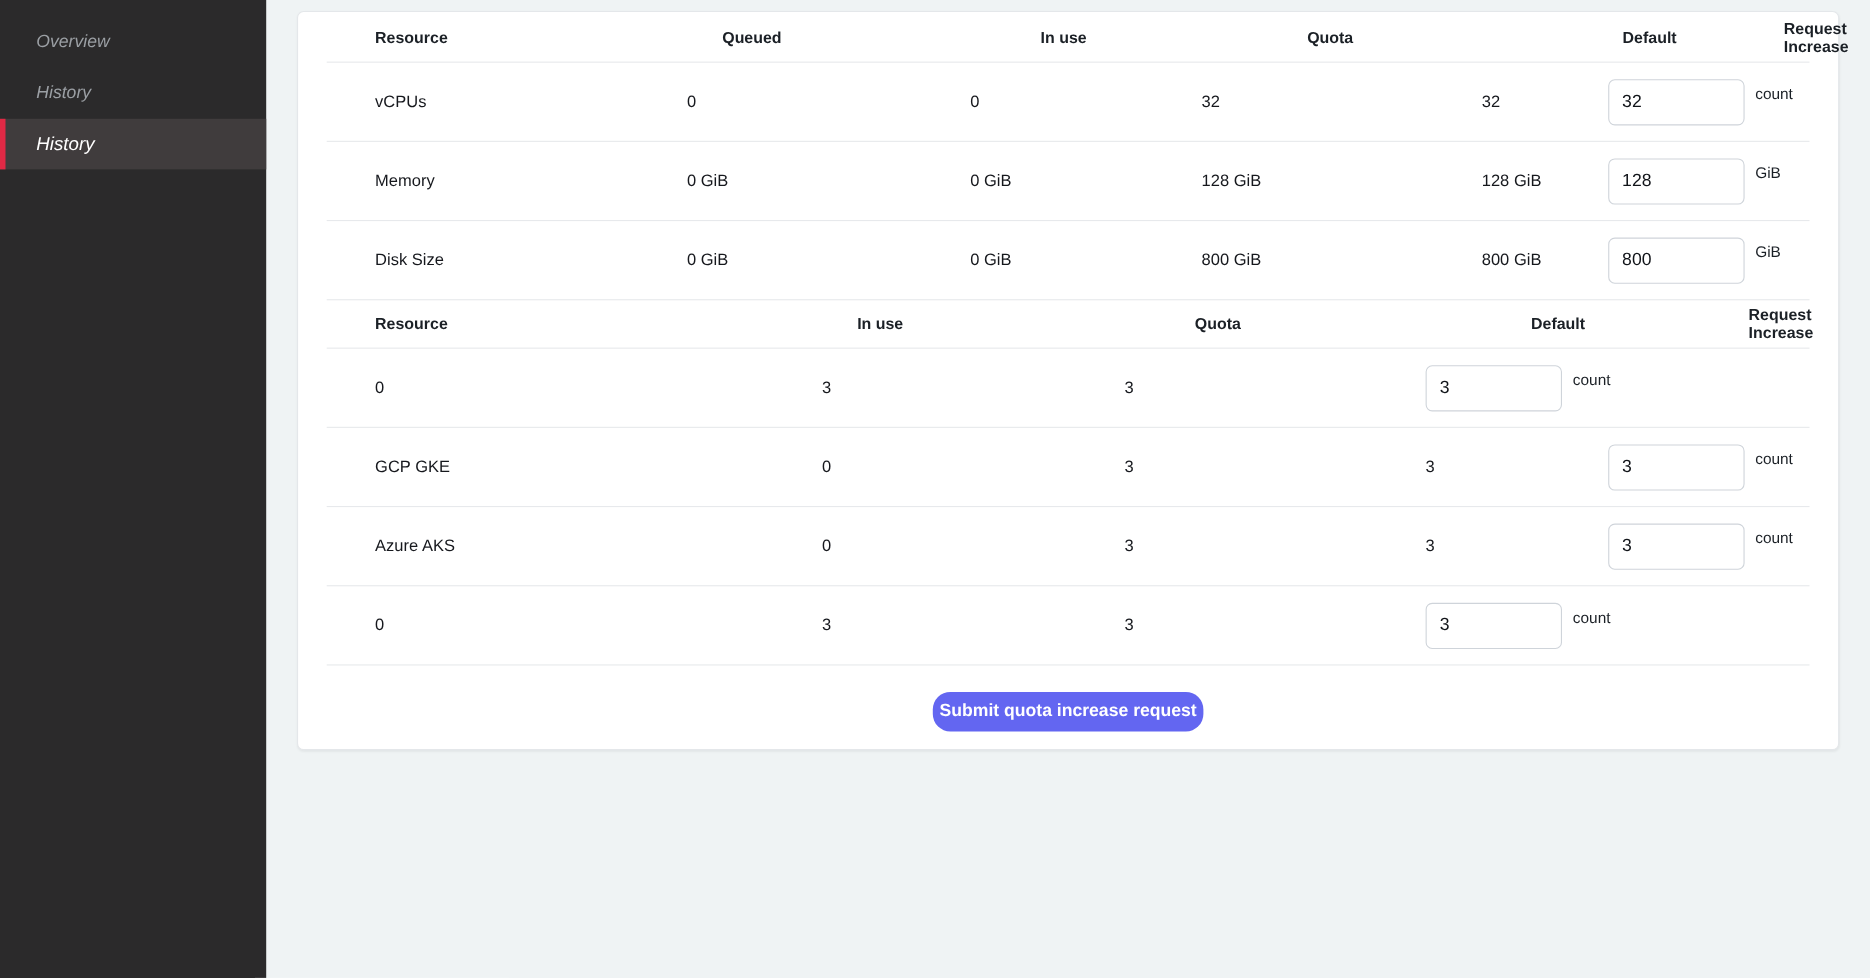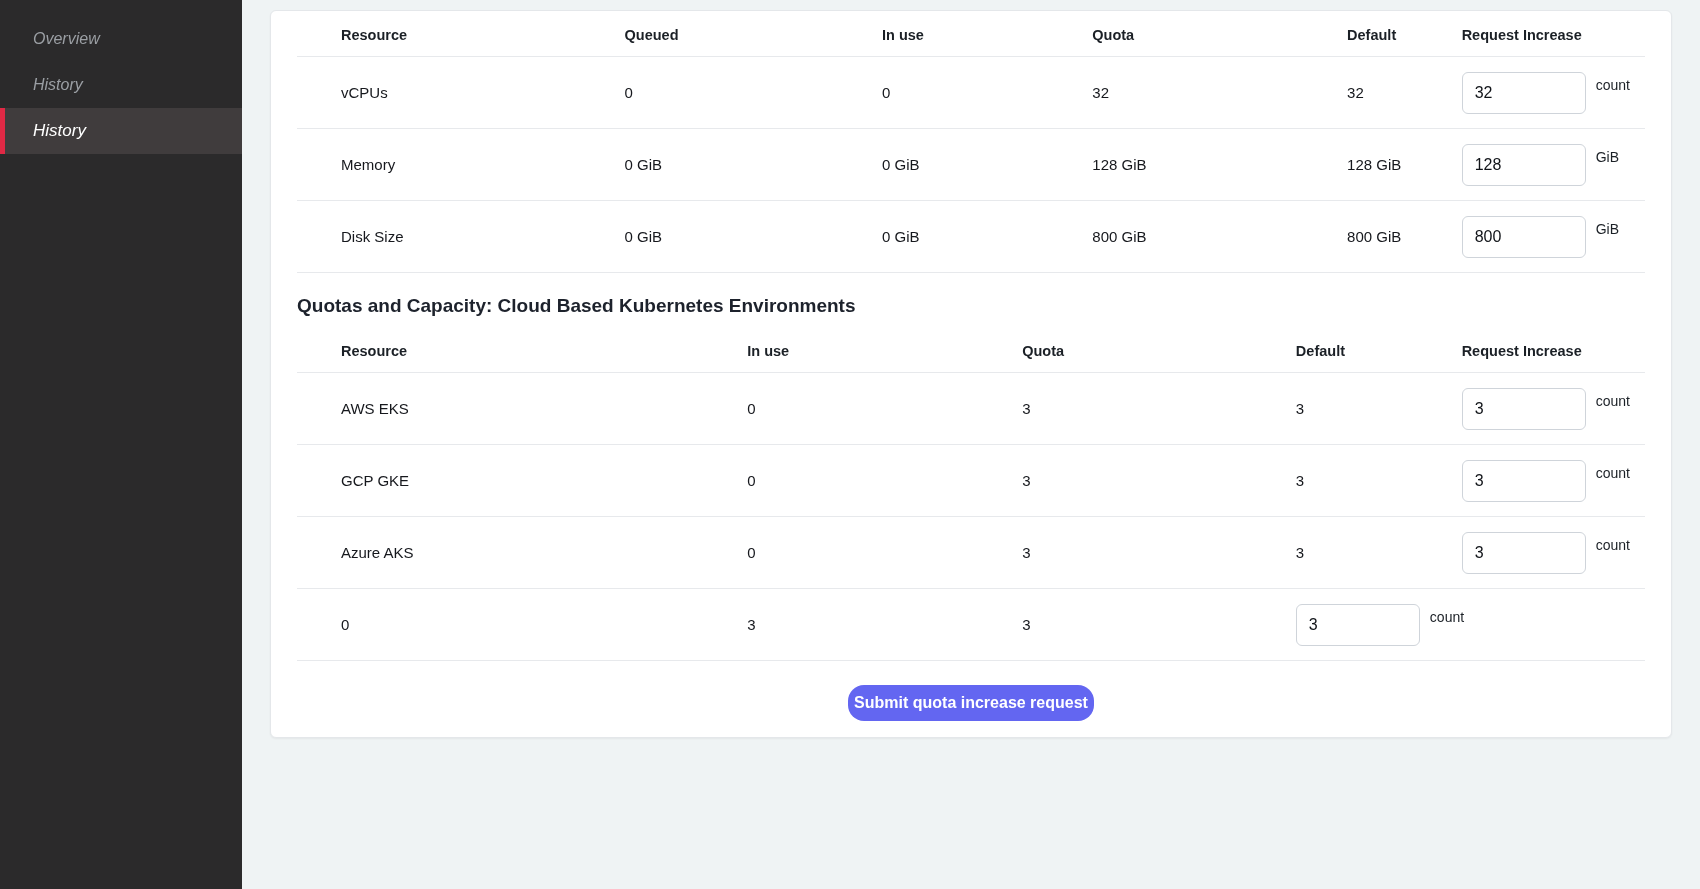--- a/index.html
+++ b/index.html
@@ -72,21 +72,21 @@
     font-size:14px;font-weight:400;color:#5b616b;margin-left:8px;
   }
   .section-title.second{margin:22px 0 12px 0;}
 
   
   .tbl{width:100%;}
   .tr{
     display:grid;align-items:center;
     border-bottom:1px solid #e7e9ec;
   }
-  .tr.head{height:44px;}
+  .tr.head{height:44px;gap:32px;}
   .tr.data{height:72px;}
   .vm-grid{grid-template-columns:24.3% 19.1% 15.6% 18.9% 8.5% minmax(0,1fr);}
   .cloud-grid{grid-template-columns:33.4% 20.4% 20.3% 12.3% minmax(0,1fr);}
   .th{
     font-size:14.5px;font-weight:700;color:#1b2026;
   }
   .td{
     font-size:15px;color:#16181d;
   }
   .th:first-child,.td:first-child{padding-left:44px;}
@@ -183,35 +183,31 @@
         <div class="td">0 GiB</div>
         <div class="td">800 GiB</div>
         <div class="td">800 GiB</div>
         <div class="td request-cell">
           <input class="qty" type="text" value="800" style="">
           <span class="unit">GiB</span>
         </div>
       </div>
     </div>
 
-    <h2 class="section-title second">
-      <span>Quotas and Capacity: Cloud Based Kubernetes Environments</span>
-    </h2>
 
     <div class="tbl">
       <div class="tr head cloud-grid">
         <div class="th">Resource</div>
         <div class="th">In use</div>
         <div class="th">Quota</div>
         <div class="th">Default</div>
         <div class="th">Request Increase</div>
       </div>
 
       <div class="tr data cloud-grid">
-        <div class="td">AWS EKS</div>
         <div class="td">0</div>
         <div class="td">3</div>
         <div class="td">3</div>
         <div class="td request-cell">
           <input class="qty" type="text" value="3" style="">
           <span class="unit">count</span>
         </div>
       </div>
 
       <div class="tr data cloud-grid">

